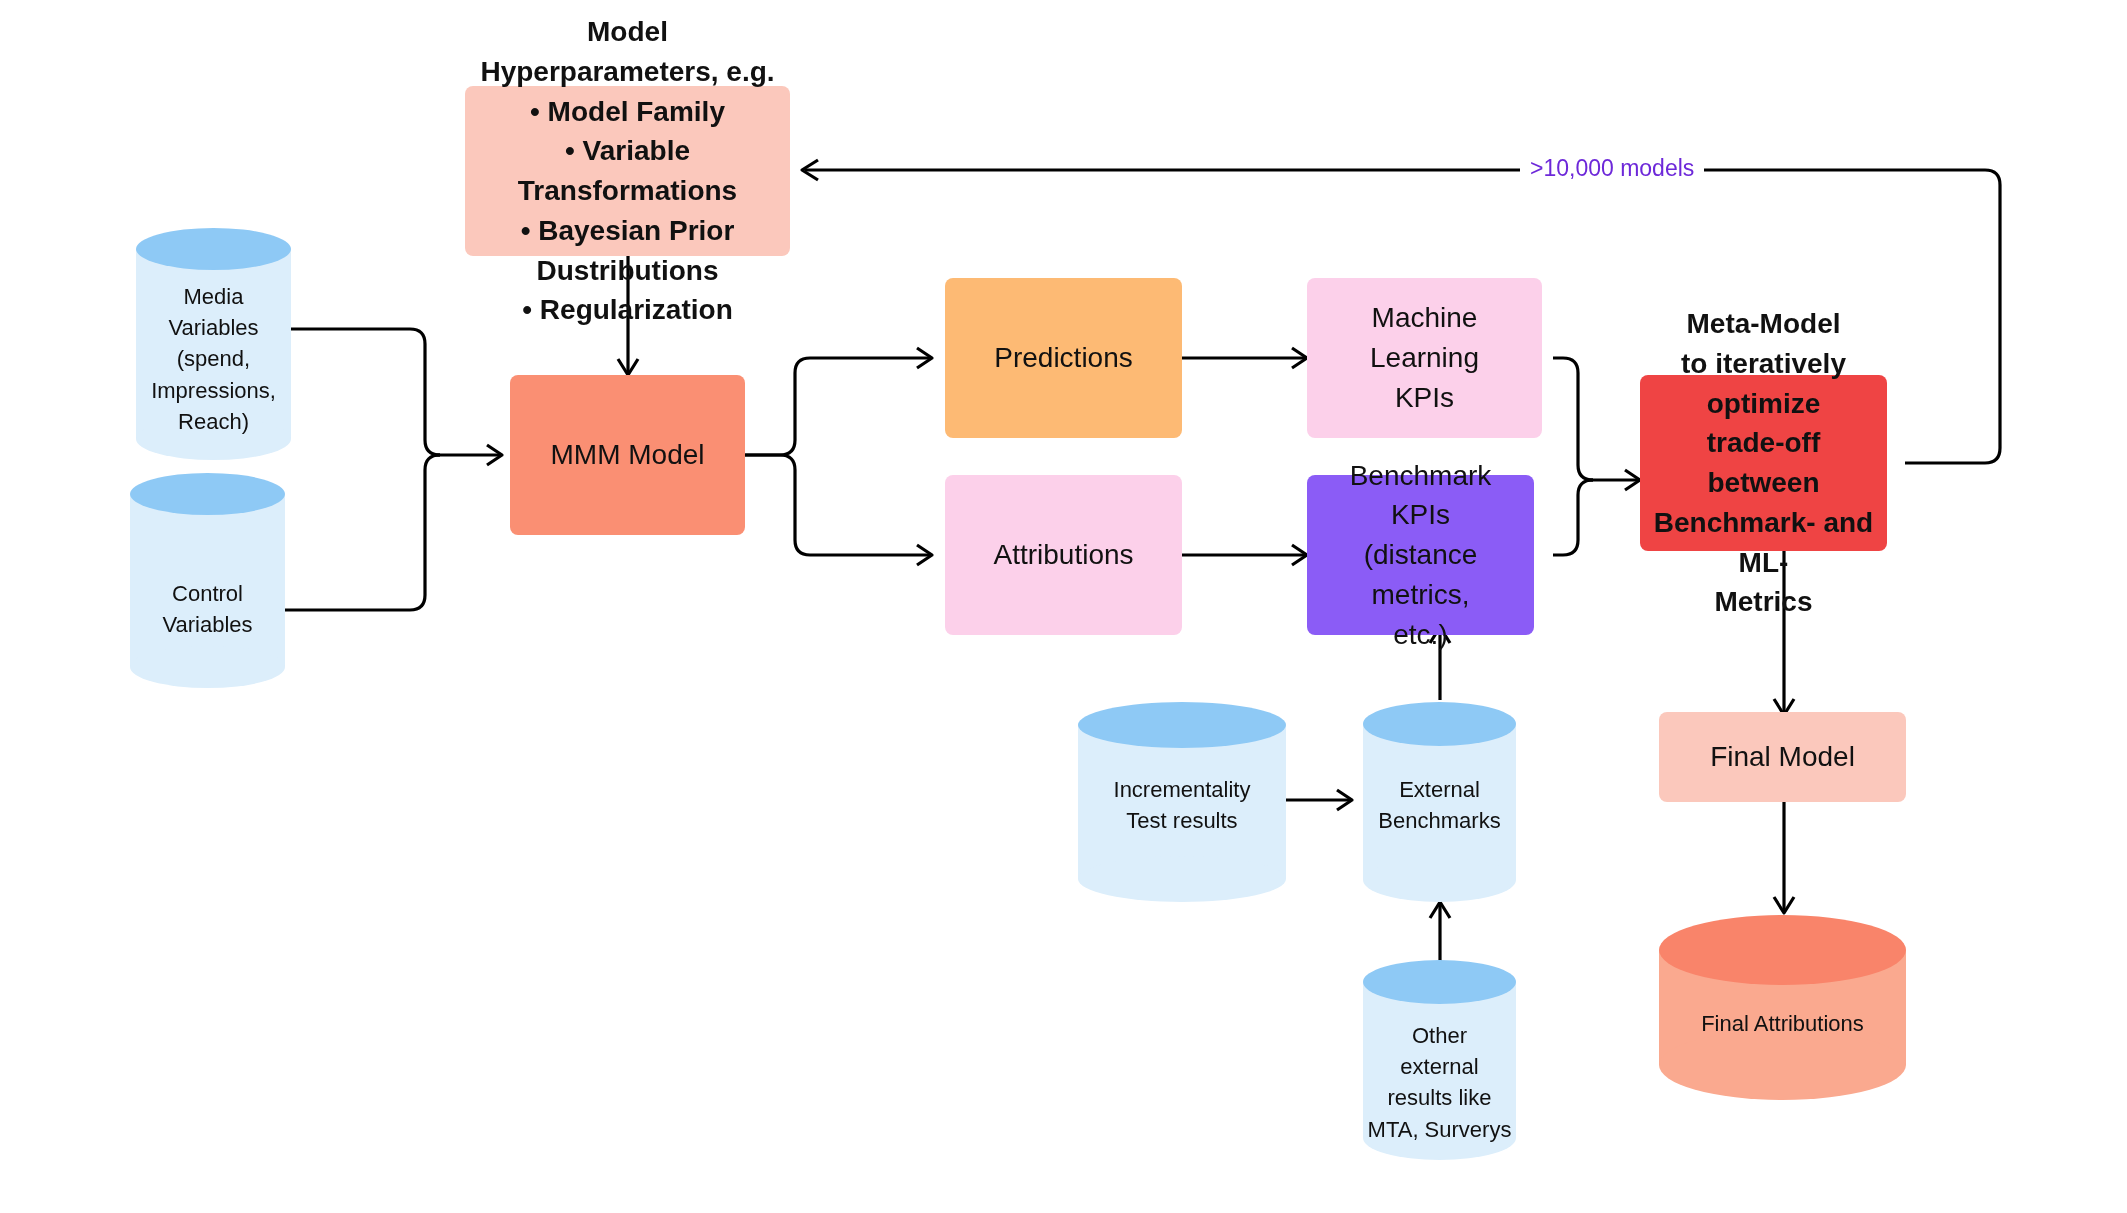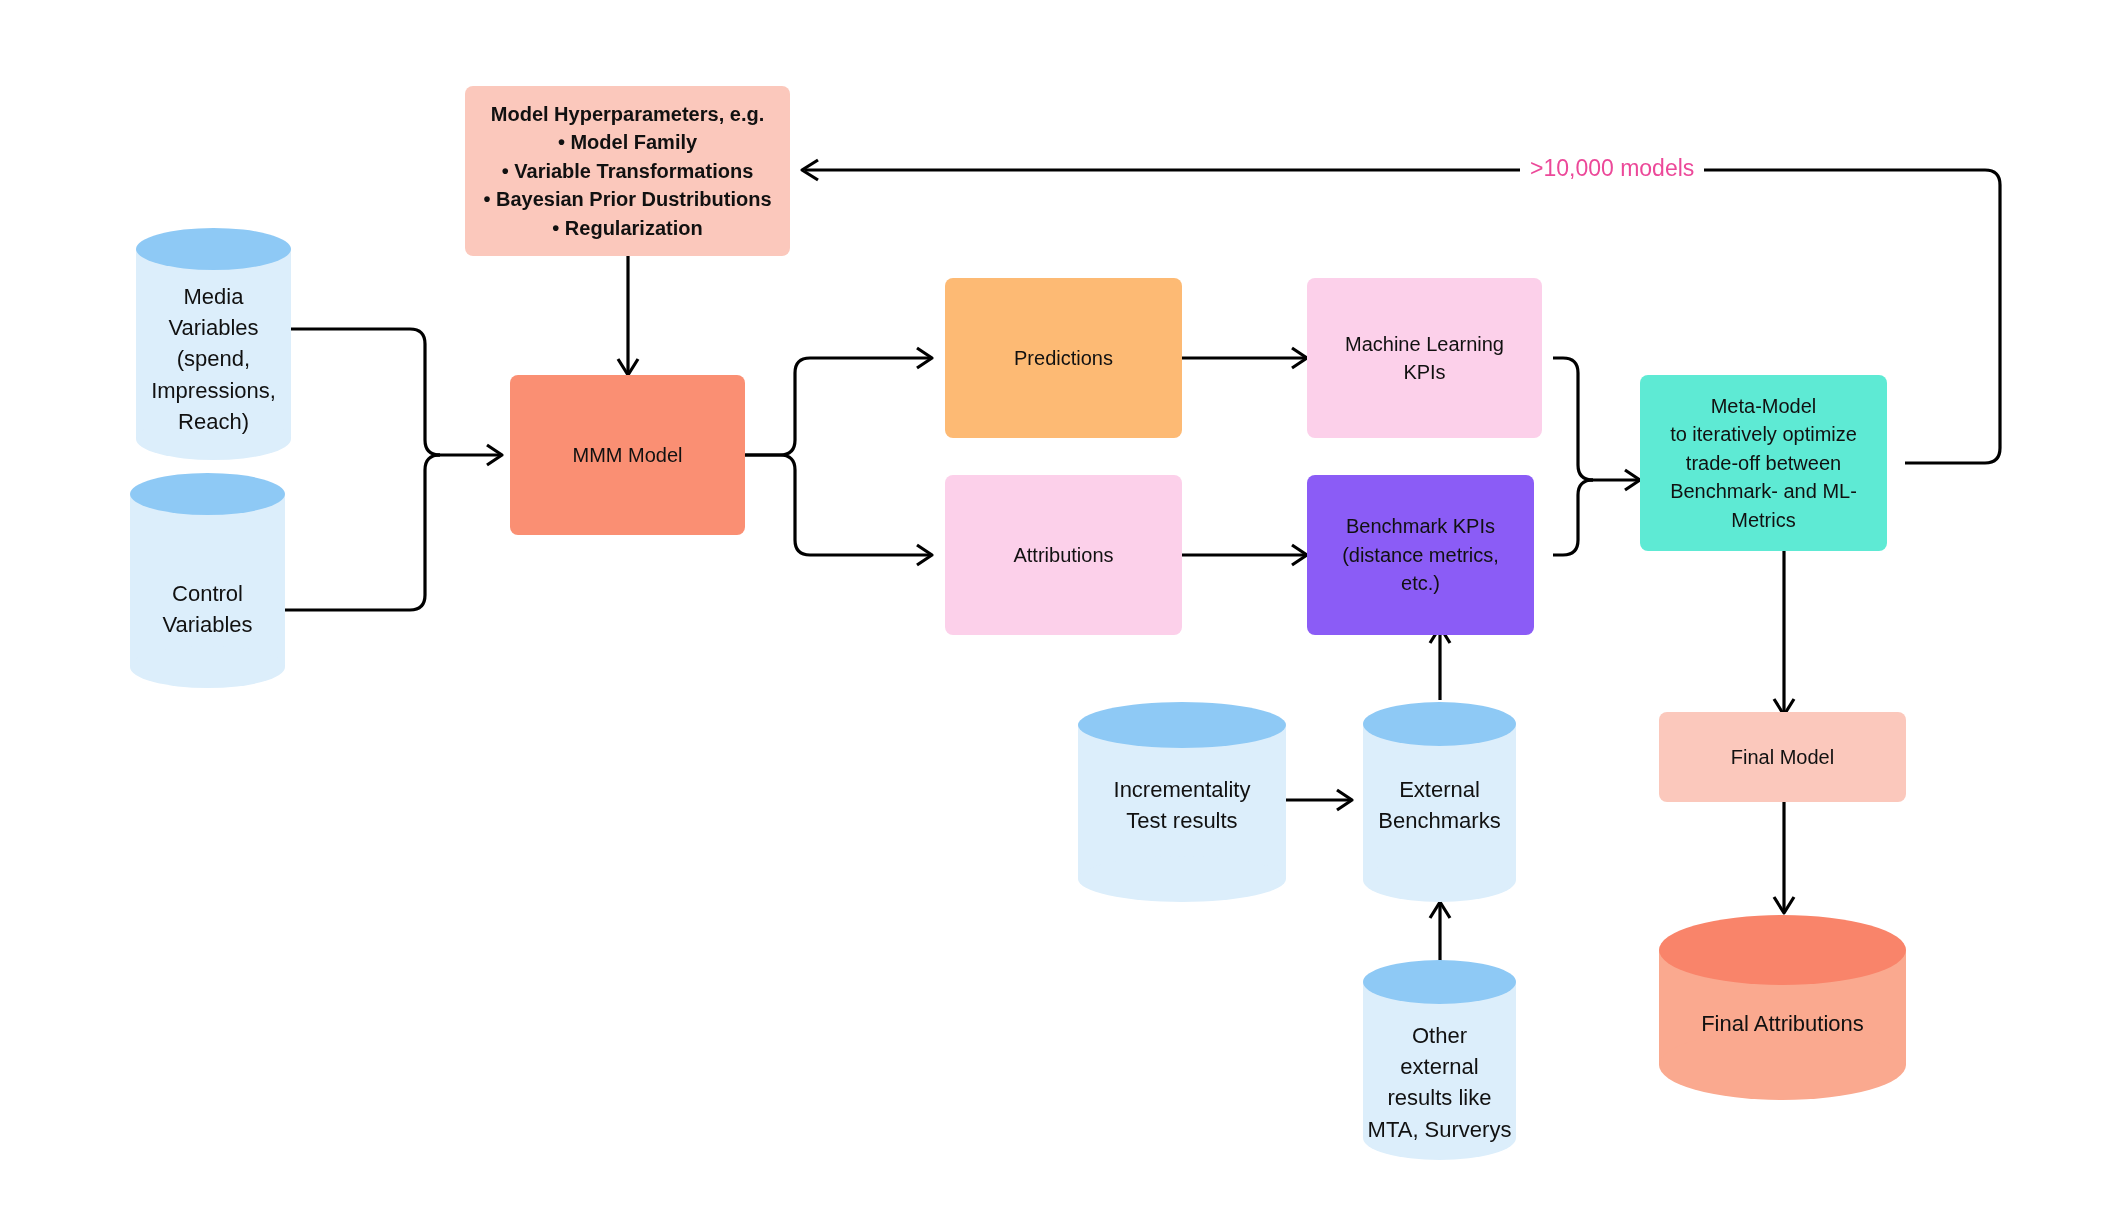--- a/index.html
+++ b/index.html
@@ -22,21 +22,21 @@
     height: 1213px;
   }
   .node {
     position: absolute;
     box-sizing: border-box;
     display: flex;
     align-items: center;
     justify-content: center;
     text-align: center;
     line-height: 1.42;
-    font-size: 20px;
+    font-size: 28px;
     color: #111111;
     z-index: 3;
   }
   .rect {
     border-radius: 8px;
   }
   .rect .node-label {
     padding: 4px 10px;
     white-space: pre-line;
   }
@@ -68,21 +68,21 @@
     text-align: center;
     font-size: 22px;
     line-height: 1.42;
     color: #111111;
     white-space: pre-line;
     z-index: 4;
   }
   .edge-label {
     position: absolute;
     font-size: 23px;
-    color: #ec4899;
+    color: #6d28d9;
     background: #ffffff;
     padding: 0 10px;
     z-index: 5;
     white-space: nowrap;
   }
   svg.wires {
     position: absolute;
     left: 0; top: 0;
     width: 2127px;
     height: 1213px;
@@ -204,21 +204,21 @@
     <span class="node-label">Machine Learning
 KPIs</span>
   </div>
 
   <div class="node rect" style="left:1307px; top:475px; width:227px; height:160px; background:#8b5cf6;">
     <span class="node-label">Benchmark KPIs
 (distance metrics,
 etc.)</span>
   </div>
 
-  <div class="node rect" style="left:1640px; top:375px; width:247px; height:176px; background:#5eead4; font-weight:normal;align-items:center;">
+  <div class="node rect" style="left:1640px; top:375px; width:247px; height:176px; background:#ef4444; font-weight:bold;align-items:center;">
     <span class="node-label">Meta-Model
 to iteratively optimize
 trade-off between
 Benchmark- and ML-
 Metrics</span>
   </div>
 
   <div class="node rect" style="left:1659px; top:712px; width:247px; height:90px; background:#FBC8BC;">
     <span class="node-label">Final Model</span>
   </div>

